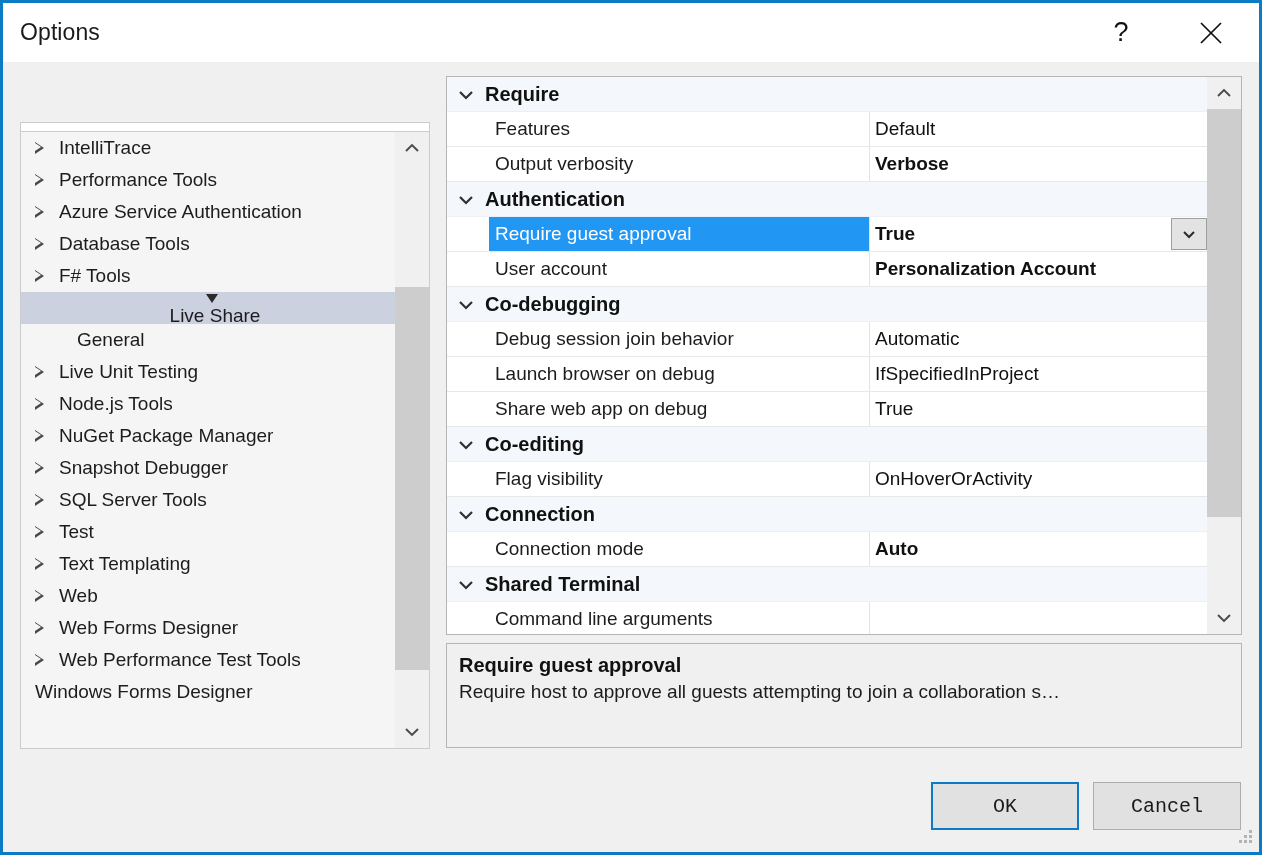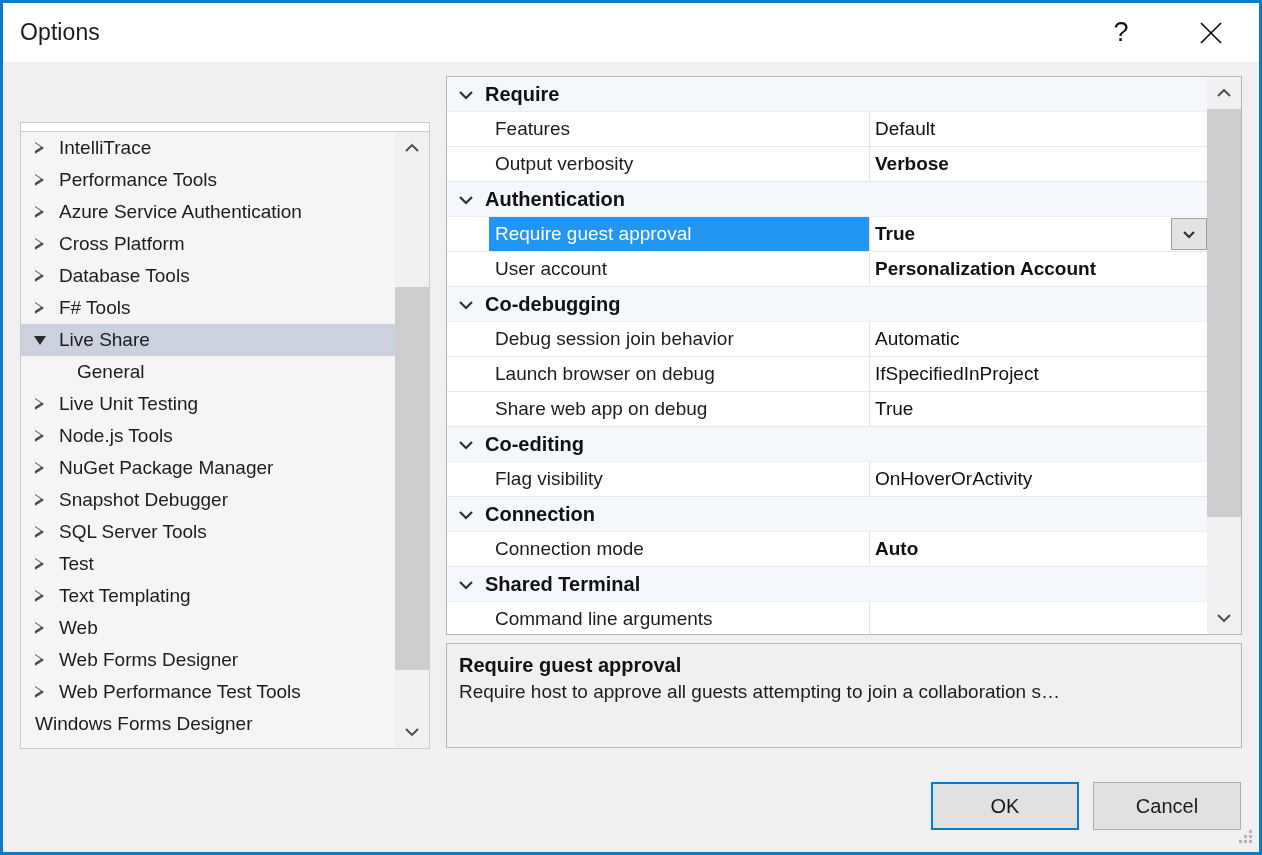--- a/index.html
+++ b/index.html
@@ -97,21 +97,21 @@
   .tree-item {
     height: 32px;
     display: flex;
     align-items: center;
     font-size: 19px;
     color: #1c1c1c;
     cursor: default;
     white-space: nowrap;
     padding-left: 6px;
   }
-  .tree-item.selected { background: #ccd1e0; }
+  .tree-item.selected { background: #ccd1e0; flex-direction: column; }
   .tree-arrow {
     width: 24px;
     display: flex;
     align-items: center;
     justify-content: center;
     flex: none;
     color: #3c3c3c;
     font-size: 11px;
     line-height: 1;
   }
@@ -284,21 +284,21 @@
     white-space: nowrap;
     overflow: hidden;
   }
 
   
   .dlg-button {
     position: absolute;
     width: 148px; height: 48px;
     background: #e1e1e1;
     border: 1px solid #adadad;
-    font-family: Liberation Sans, sans-serif;
+    font-family: Liberation Mono, monospace;
     font-size: 20px;
     color: #1a1a1a;
     cursor: default;
   }
   #ok-button {
     left: 928px; top: 779px;
     border: 2px solid #0d7bc4;
   }
   #cancel-button { left: 1090px; top: 779px; }
 
@@ -354,26 +354,20 @@
           <span class="tree-arrow">
             <span class="tri-hollow"></span>
           </span>
           <span class="tree-label">Performance Tools</span>
         </li>
         <li class="tree-item">
           <span class="tree-arrow">
             <span class="tri-hollow"></span>
           </span>
           <span class="tree-label">Azure Service Authentication</span>
-        </li>
-        <li class="tree-item">
-          <span class="tree-arrow">
-            <span class="tri-hollow"></span>
-          </span>
-          <span class="tree-label">Cross Platform</span>
         </li>
         <li class="tree-item">
           <span class="tree-arrow">
             <span class="tri-hollow"></span>
           </span>
           <span class="tree-label">Database Tools</span>
         </li>
         <li class="tree-item">
           <span class="tree-arrow">
             <span class="tri-hollow"></span>

